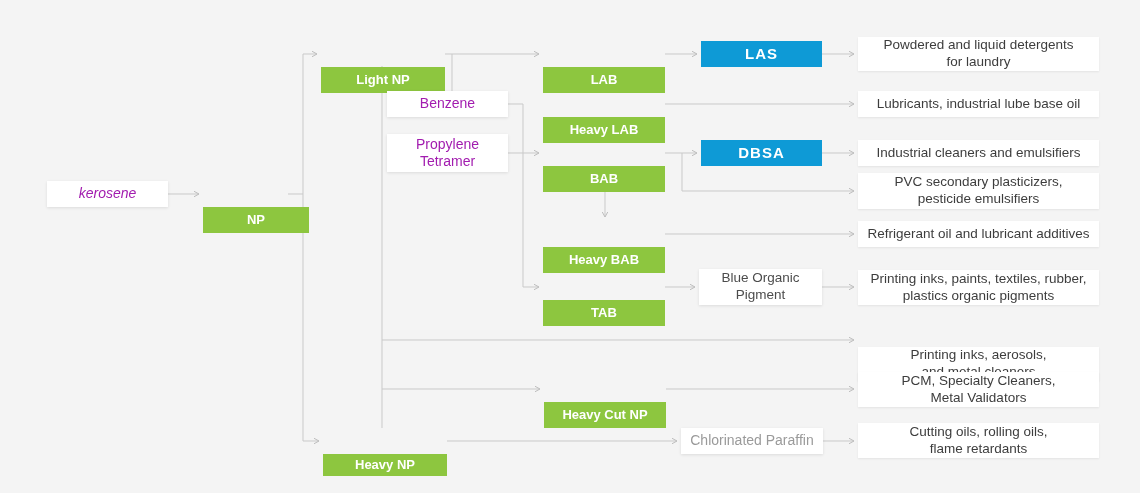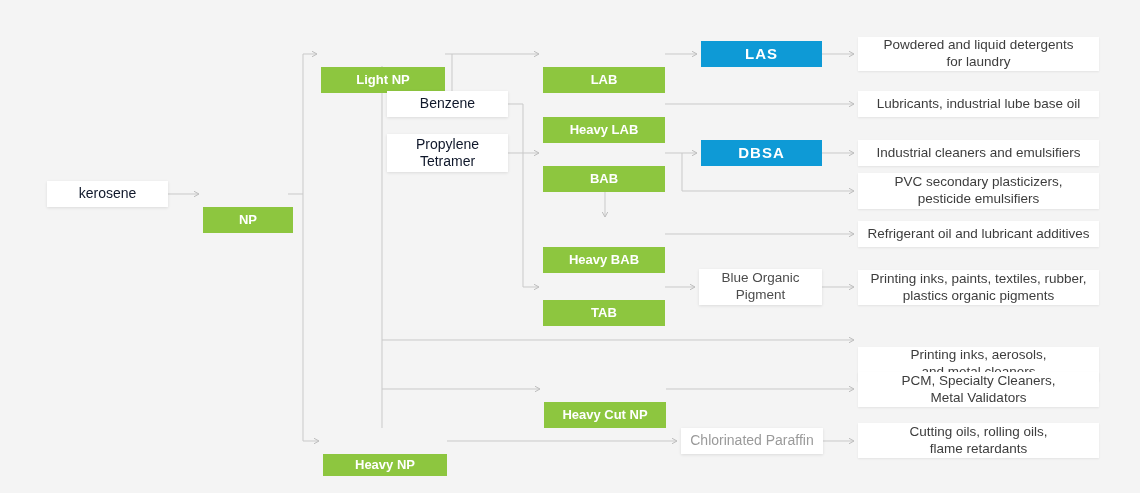--- a/index.html
+++ b/index.html
@@ -3,21 +3,21 @@
 <meta charset="utf-8">
 <style>
   html,body{margin:0;padding:0;}
   body{font-family:"Liberation Sans",sans-serif;background:#f4f4f4;}
   .canvas{position:relative;width:1140px;height:493px;background:#f4f4f4;overflow:hidden;}
   .lines{position:absolute;left:0;top:0;width:1140px;height:493px;}
   .n{position:absolute;display:flex;align-items:center;justify-content:center;
      text-align:center;white-space:pre-line;box-sizing:border-box;line-height:1.25;}
   .green{background:#8dc63f;color:#fff;font-size:13px;font-weight:600;margin-top:26px;}
   .blue{background:#0e9ad6;color:#fff;font-size:15px;font-weight:600;letter-spacing:1px;}
-  .white{background:#ffffff;color:#0f172a;font-size:14px;box-shadow:0 1px 3px rgba(0,0,0,0.10);}
+  .white{background:#ffffff;color:#a21caf;font-size:14px;box-shadow:0 1px 3px rgba(0,0,0,0.10);}
   .white.light{color:#9a9a9a;}
   .white.dark{color:#4c4c4c;font-size:13.5px;}
   .prod{background:#ffffff;color:#3d3d3d;font-size:13.5px;box-shadow:0 1px 2px rgba(0,0,0,0.07);}
 </style>
 </head>
 <body>
 
 <div class="canvas">
 
   <svg class="lines" width="1140" height="493" viewBox="0 0 1140 493" fill="none" stroke="#c9c9c9" stroke-width="1">
@@ -69,22 +69,22 @@
 
     <path d="M382,389 H540" marker-end="url(#arrow)"></path>
 
     <path d="M666,389 H854" marker-end="url(#arrow)"></path>
 
     <path d="M447,441 H677" marker-end="url(#arrow)"></path>
 
     <path d="M823,441 H854" marker-end="url(#arrow)"></path>
   </svg>
 
-  <div class="n white" style="left:47px;top:181px;width:121px;height:26px;">kerosene</div>
-  <div class="n green" style="left:203px;top:181px;width:90px;height:26px;">NP</div>
+  <div class="n white" style="left:47px;top:181px;width:121px;height:26px;font-style:italic;">kerosene</div>
+  <div class="n green" style="left:203px;top:181px;width:106px;height:26px;">NP</div>
 
   <div class="n green" style="left:321px;top:41px;width:124px;height:26px;">Light NP</div>
   <div class="n green" style="left:323px;top:428px;width:124px;height:22px;text-align:right;">Heavy NP</div>
 
   <div class="n white" style="left:387px;top:91px;width:121px;height:26px;">Benzene</div>
   <div class="n white" style="left:387px;top:134px;width:121px;height:38px;">Propylene
 Tetramer</div>
 
   <div class="n green" style="left:543px;top:41px;width:122px;height:26px;">LAB</div>
   <div class="n green" style="left:543px;top:91px;width:122px;height:26px;">Heavy LAB</div>

